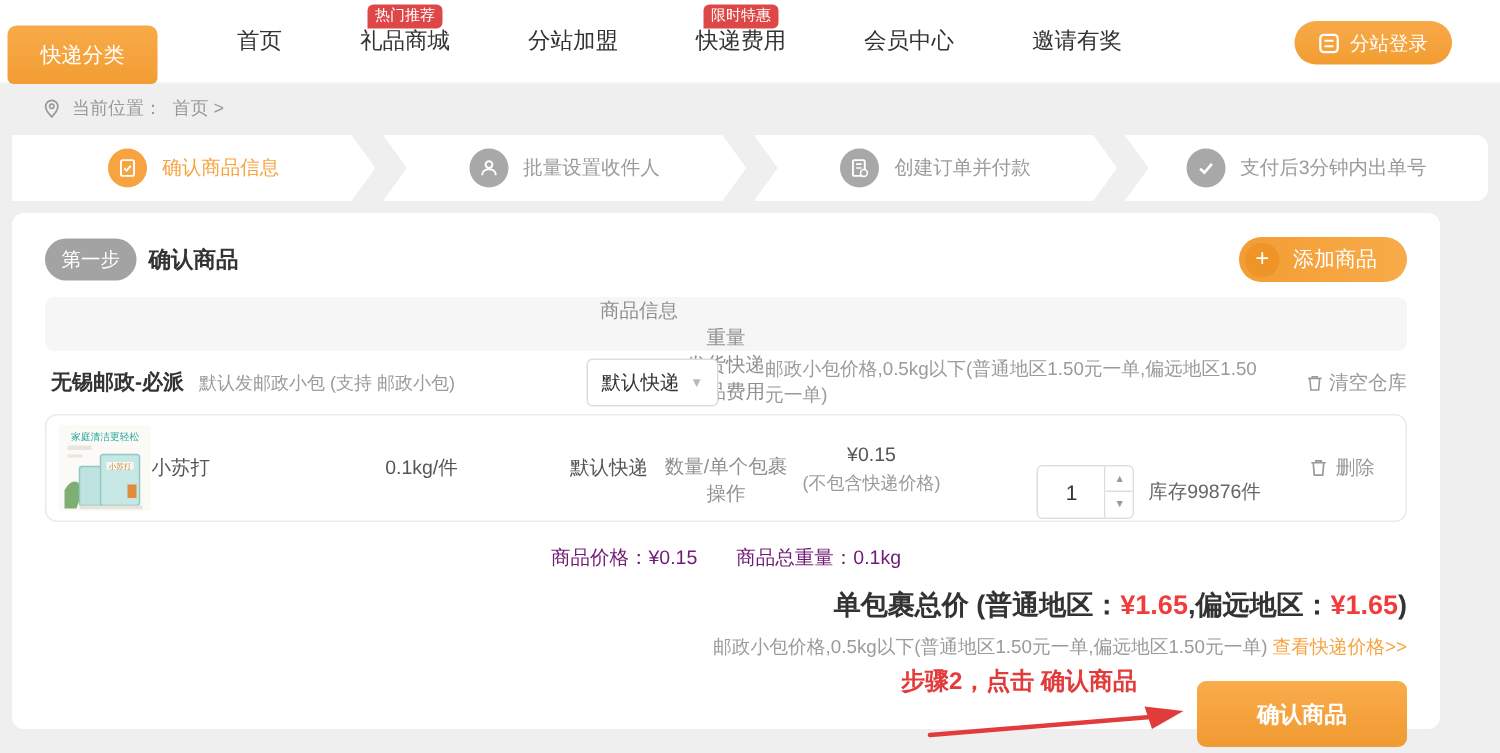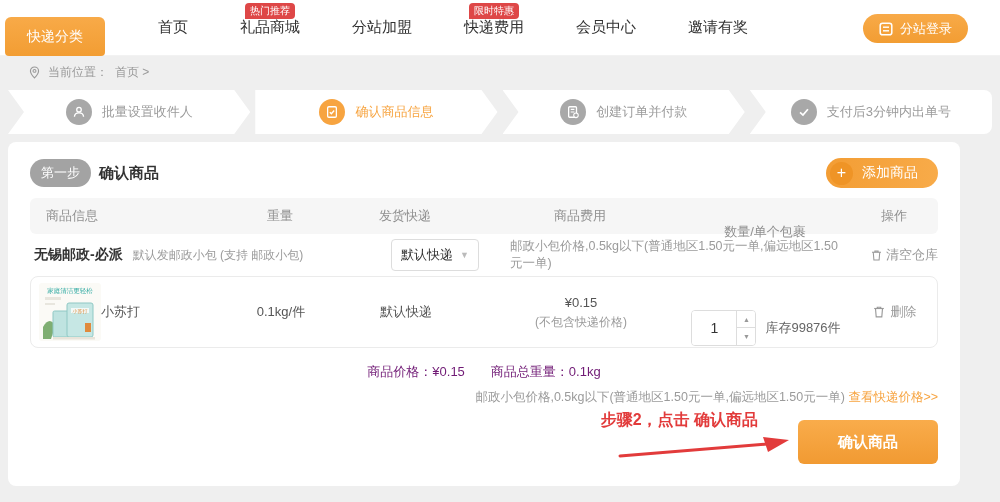--- a/index.html
+++ b/index.html
@@ -36,21 +36,21 @@
   .sec-head { display:flex; align-items:center; height:34px; }
   .step-pill { background:#a3a3a3; color:#fff; font-size:13px; padding:5px 11px; border-radius:14px; }
   .sec-title { margin-left:8px; font-size:15px; font-weight:bold; color:#333; }
   .add-btn { margin-left:auto; height:30px; border:none; border-radius:15px; background:linear-gradient(90deg,#f39d34,#f8ab49); color:#fff; font-size:14px; display:flex; align-items:center; gap:9px; padding:0 20px 0 4px; cursor:pointer; }
   .add-plus { width:23px; height:23px; border-radius:50%; background:#ef9426; display:flex; align-items:center; justify-content:center; font-size:16px; line-height:1; }
 
   
   .c1{width:200px; padding-left:16px;} .c2{width:100px; text-align:center;}
   .c3{width:150px; text-align:center;} .c4{width:200px; text-align:center;}
   .c5{width:170px; text-align:center;margin-top:32px;} .c6{flex:1; text-align:center;}
-  .thead { display:flex; align-items:center; background:#f6f6f6; border-radius:6px; height:36px; margin-top:8px; font-size:13px; color:#909090; }
+  .thead { display:flex; align-items:center; background:#f6f6f6; border-radius:6px; height:36px; margin-top:8px; font-size:13px; color:#909090;flex-direction:column; }
 
   .group-row { display:flex; align-items:center; height:42px; }
   .g-name { width:330px; display:flex; align-items:baseline; gap:10px; padding-left:4px; }
   .g-title { font-size:14px; color:#333; font-weight:bold; }
   .g-sub { font-size:12px; color:#9b9b9b; }
   .g-selwrap { width:150px; display:flex; justify-content:center; }
   .select { width:88px; height:32px; border:1px solid #ddd; border-radius:4px; background:#fff; display:flex; align-items:center; justify-content:space-between; padding:0 9px; font-size:13px; color:#333; cursor:pointer; }
   .caret { color:#bbb; font-size:9px; }
   .g-note { flex:1; font-size:12.5px; color:#9b9b9b; }
   .g-clear { width:100px; display:flex; align-items:center; justify-content:flex-end; gap:3px; font-size:13px; color:#999; cursor:pointer; }
@@ -125,37 +125,37 @@
 <div class="breadcrumb">
   <svg width="13" height="13" viewBox="0 0 16 16">
     <path d="M8 1.2C5.2 1.2 3 3.4 3 6.1c0 3.4 5 8.6 5 8.6s5-5.2 5-8.6C13 3.4 10.8 1.2 8 1.2z" fill="none" stroke="#999" stroke-width="1.4"></path>
     <circle cx="8" cy="6" r="1.8" fill="none" stroke="#999" stroke-width="1.3"></circle>
   </svg>
   <span>当前位置：</span>
   <span class="link">首页 &gt;</span>
 </div>
 
 <div class="steps">
+  <div class="step first active">
+    <span class="circ">
+      <svg width="14" height="14" viewBox="0 0 16 16">
+          <rect x="3" y="2" width="10" height="12" rx="1.5" fill="none" stroke="#fff" stroke-width="1.5"></rect>
+          <polyline points="5.5,8.2 7.3,10 10.5,6.3" fill="none" stroke="#fff" stroke-width="1.5"></polyline>
+        </svg>
+    </span>
+    <span class="lbl">确认商品信息</span>
+  </div>
   <div class="step mid">
     <span class="circ">
       <svg width="14" height="14" viewBox="0 0 16 16">
           <circle cx="8" cy="5.4" r="2.6" fill="none" stroke="#fff" stroke-width="1.5"></circle>
           <path d="M2.8 13.5c0-2.9 2.3-4.6 5.2-4.6s5.2 1.7 5.2 4.6" fill="none" stroke="#fff" stroke-width="1.5"></path>
         </svg>
     </span>
     <span class="lbl">批量设置收件人</span>
-  </div>
-  <div class="step first active">
-    <span class="circ">
-      <svg width="14" height="14" viewBox="0 0 16 16">
-          <rect x="3" y="2" width="10" height="12" rx="1.5" fill="none" stroke="#fff" stroke-width="1.5"></rect>
-          <polyline points="5.5,8.2 7.3,10 10.5,6.3" fill="none" stroke="#fff" stroke-width="1.5"></polyline>
-        </svg>
-    </span>
-    <span class="lbl">确认商品信息</span>
   </div>
   <div class="step mid">
     <span class="circ">
       <svg width="14" height="14" viewBox="0 0 16 16">
           <rect x="3" y="2" width="9" height="12" rx="1.2" fill="none" stroke="#fff" stroke-width="1.5"></rect>
           <line x1="5.4" y1="5" x2="9.6" y2="5" stroke="#fff" stroke-width="1.3"></line>
           <line x1="5.4" y1="8" x2="9.6" y2="8" stroke="#fff" stroke-width="1.3"></line>
           <circle cx="11.4" cy="11.8" r="2.6" fill="#a8a8a8" stroke="#fff" stroke-width="1.2"></circle>
         </svg>
     </span>
@@ -255,20 +255,23 @@
           <path d="M4 4l.8 9.5h6.4L12 4" fill="none" stroke="#999" stroke-width="1.3"></path>
         </svg>
       <span>删除</span>
     </div>
   </div>
 
   <div class="sumrow1">
     <span>商品价格：</span><span>¥0.15</span><span class="grp2">商品总重量：</span><span>0.1kg</span>
   </div>
 
+  <div class="sumrow2">
+    <span>单包裹总价 (普通地区：</span><span class="red">¥1.65</span><span>,偏远地区：</span><span class="red">¥1.65</span><span>)</span>
+  </div>
 
   <div class="sumrow3">
     <span>邮政小包价格,0.5kg以下(普通地区1.50元一单,偏远地区1.50元一单) </span><span class="view-link">查看快递价格&gt;&gt;</span>
   </div>
 
   <div class="bottom">
     <div class="annot">步骤2，点击 确认商品</div>
     <svg class="arrow-svg" width="175" height="28" viewBox="0 0 175 28">
       <path d="M3 24 L150 12" stroke="#e23b3b" stroke-width="3" stroke-linecap="round"></path>
       <polygon points="172,8 146,5 151,20" fill="#e23b3b"></polygon>

